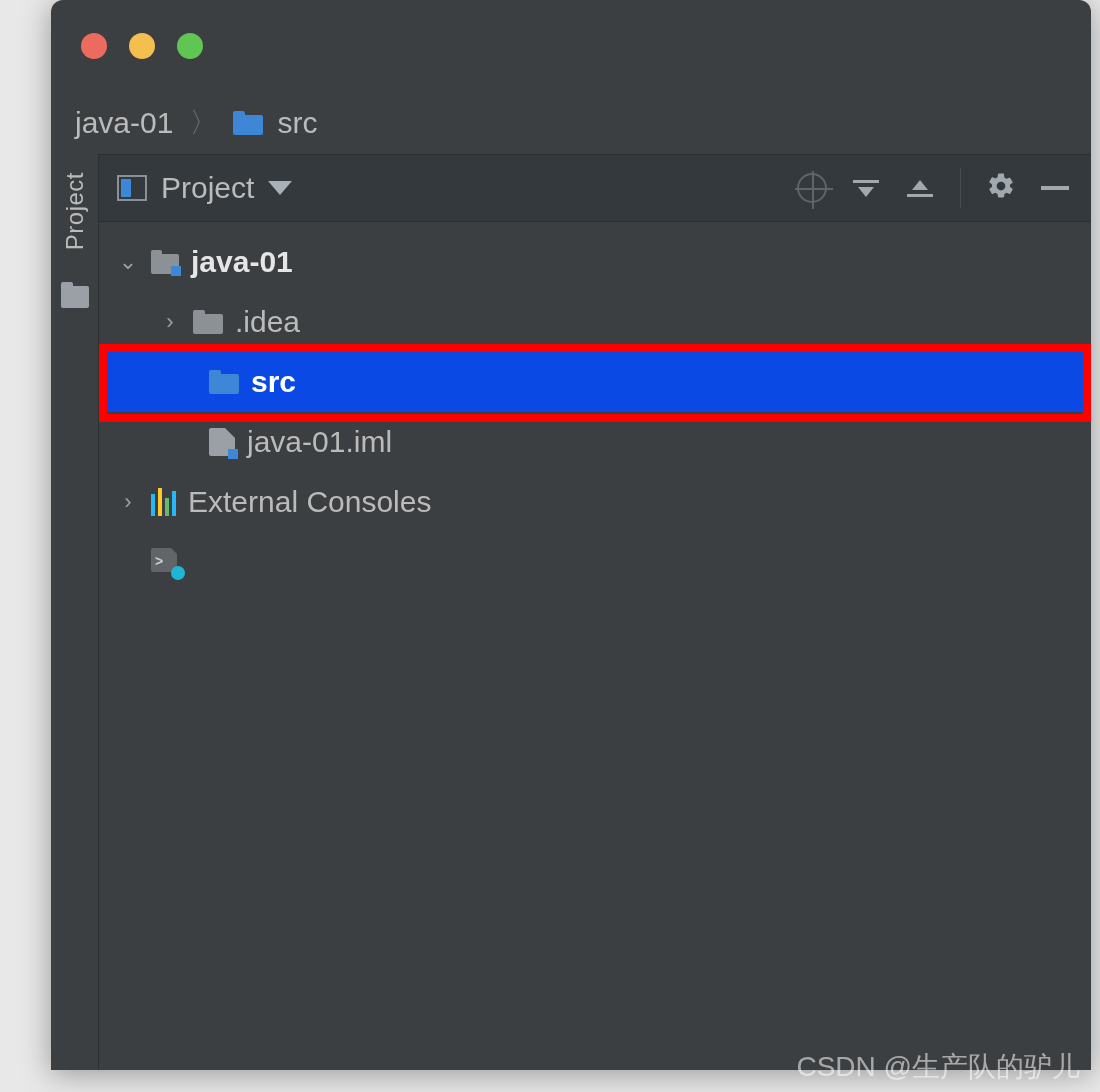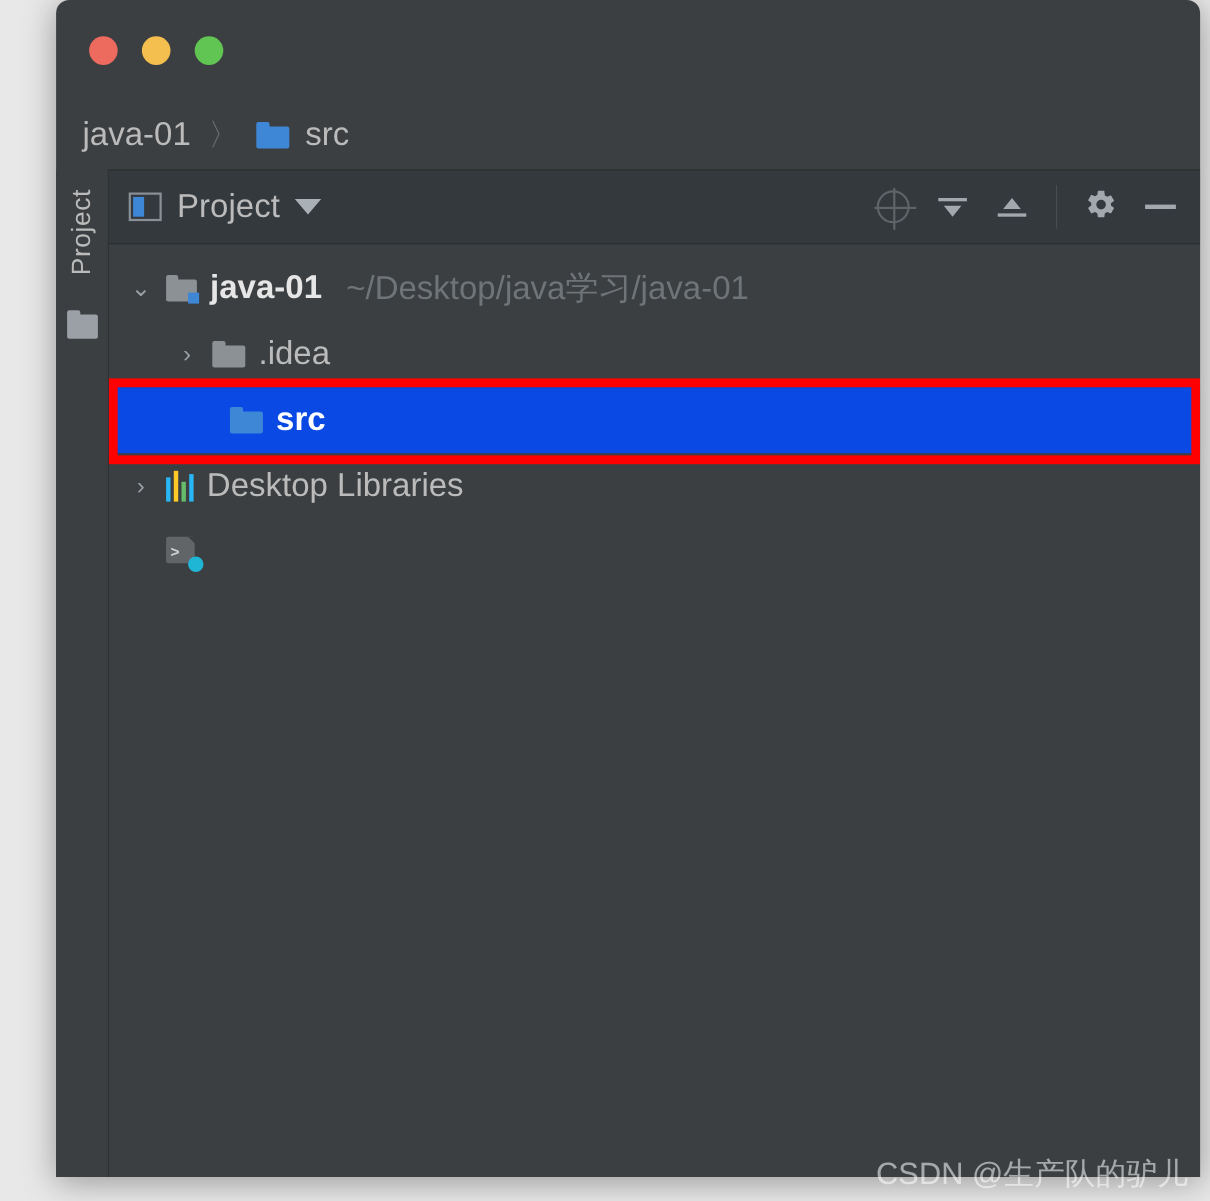--- a/index.html
+++ b/index.html
@@ -220,46 +220,51 @@
 
       <div class="tree">
         <div class="tree-row">
           <span class="exp">⌄</span>
           <span class="module-icon">
             <span class="tab"></span>
               <span class="base"></span>
               <span class="dot"></span>
           </span>
           <span class="bold">java-01</span>
-          <span class="dim">~/Desktop/java学习/java-01</span>
         </div>
 
         <div class="tree-row indent-1">
           <span class="exp">›</span>
           <span class="folder-icon folder-grey"></span>
           <span>.idea</span>
         </div>
 
         <div class="tree-row indent-2 selected">
           <span class="folder-icon" style="--fc:#3e86d6"></span>
           <span class="bold">src</span>
         </div>
 
         <div class="highlight-box" style="top:122px;"></div>
 
+        <div class="tree-row indent-2">
+          <span class="iml-icon">
+              <span class="dot"></span>
+            </span>
+          <span>java-01.iml</span>
+        </div>
 
         <div class="tree-row">
           <span class="exp">›</span>
           <span class="lib-bars">
             <span></span>
               <span></span>
               <span></span>
               <span></span>
           </span>
-          <span>Desktop Libraries</span>
+          <span>External Consoles</span>
         </div>
 
         <div class="tree-row indent-1" style="padding-left:52px;">
           <span class="scratch-icon">
             <span class="sq"></span>
               <span class="tri"></span>
               <span class="gt">&gt;</span>
               <span class="clk"></span>
           </span>
         </div>

